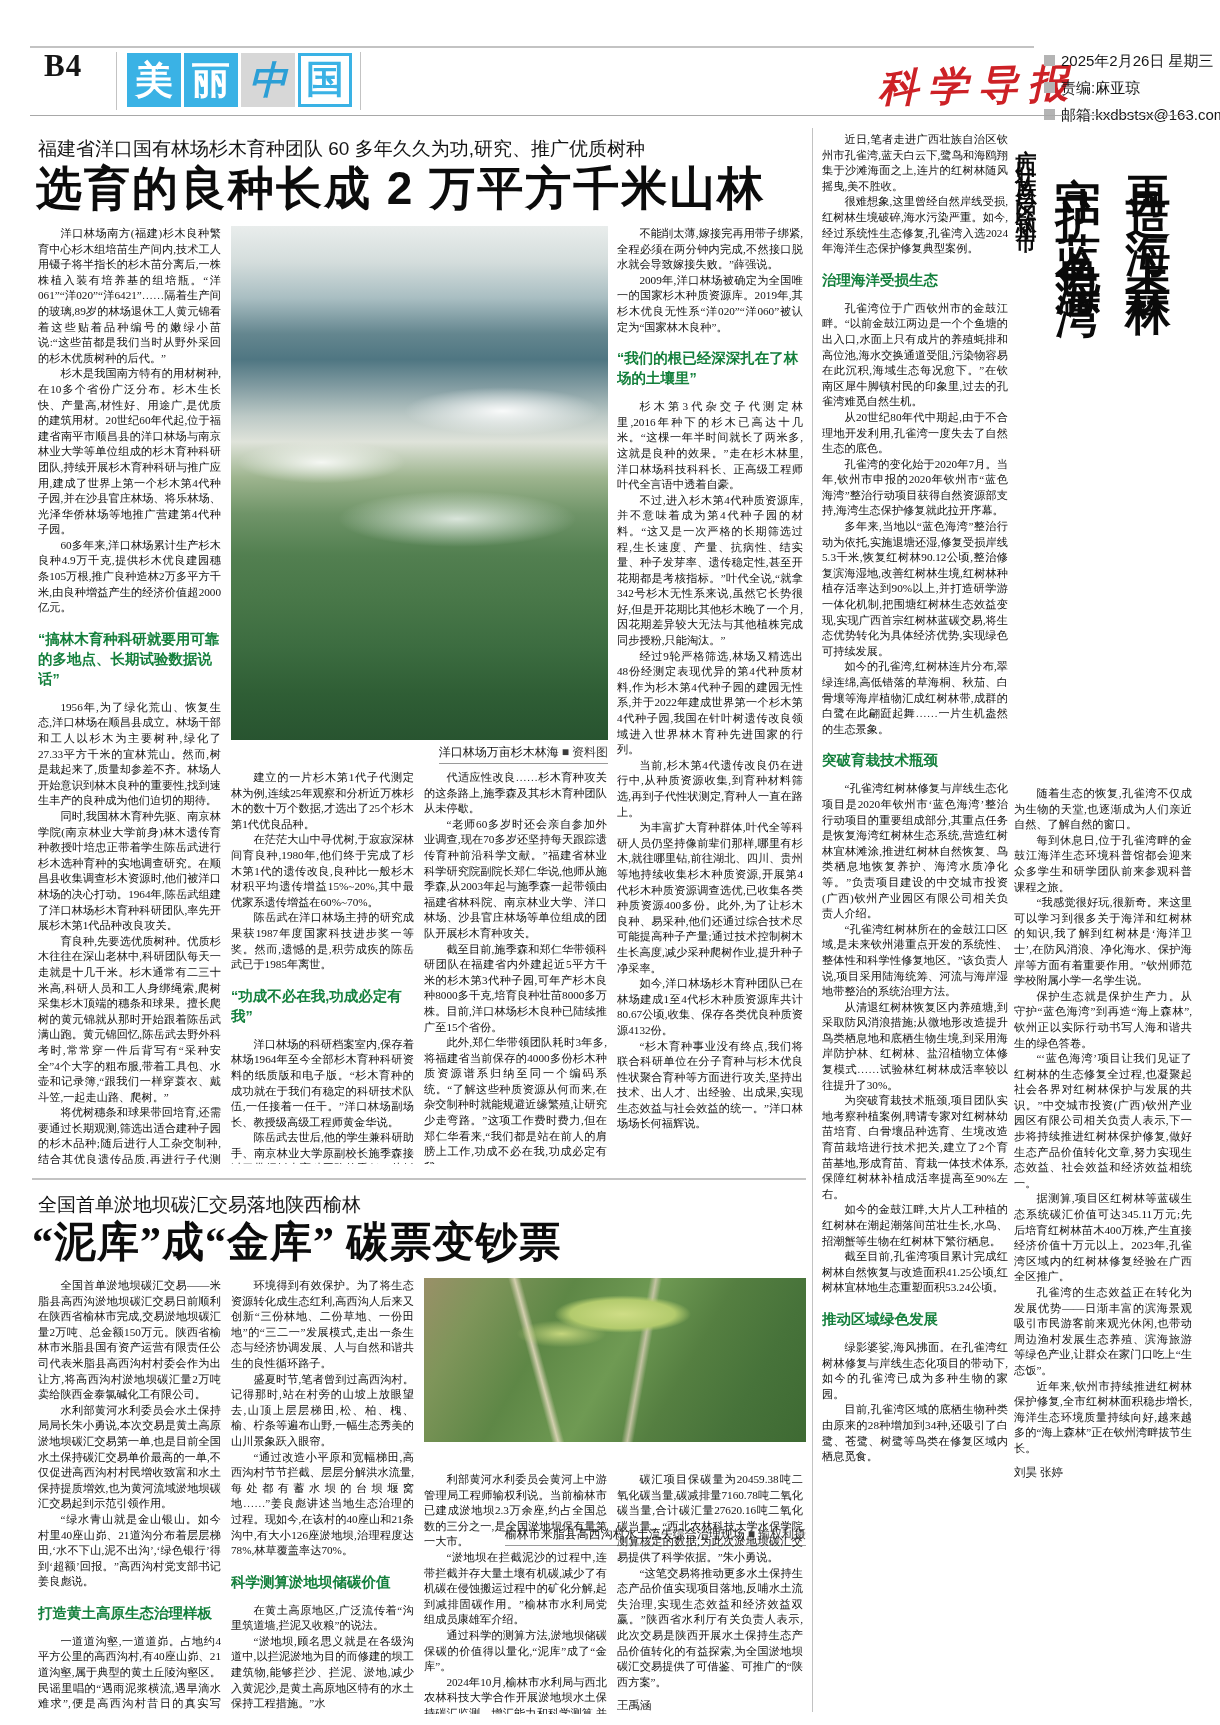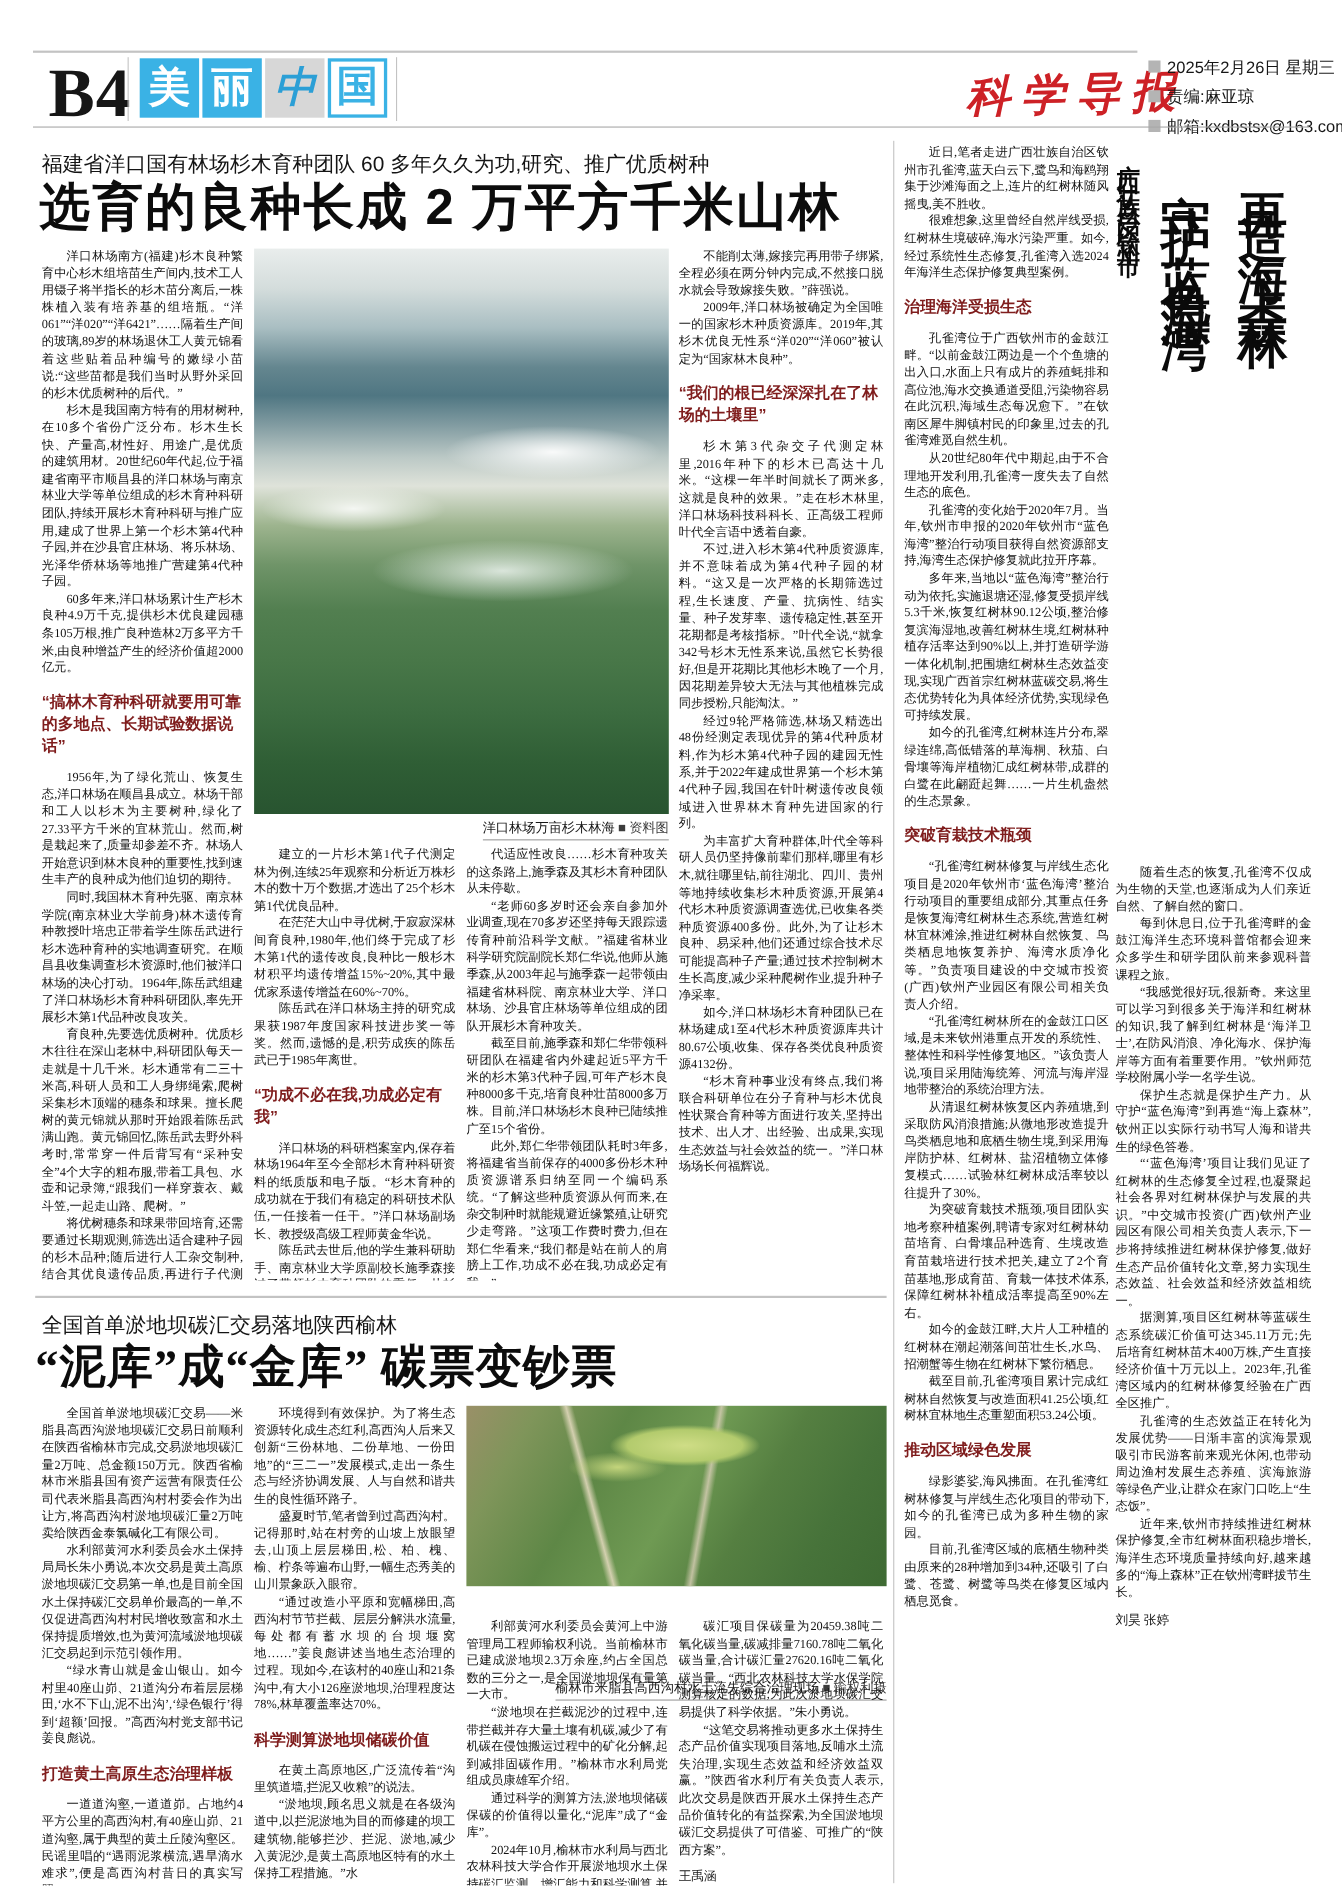--- a/index.html
+++ b/index.html
@@ -2,38 +2,38 @@
 <html><head>
 <meta charset="utf-8">
 <style>
   * { margin:0; padding:0; box-sizing:border-box; }
   html,body { background:#ffffff; }
   body { width:1220px; height:1725px; position:relative; overflow:hidden;
          font-family:"Liberation Serif","DejaVu Serif",serif; color:#161616; }
   .abs { position:absolute; }
   .rule { background:#c3c3c3; }
   
-  .edition { font-size:63px; font-weight:bold; font-family:"Liberation Serif",serif; letter-spacing:1px; }
+  .edition { font-size:31px; font-weight:bold; font-family:"Liberation Serif",serif; letter-spacing:1px; }
   .logo-box { width:54px; height:54px; display:inline-block; text-align:center; line-height:54px;
               font-size:38px; font-weight:bold; margin-right:3px; vertical-align:top;
               font-family:"Liberation Serif",serif; }
   .masthead { font-size:40px; font-weight:bold; font-style:italic; letter-spacing:10px;
               transform:rotate(-1.5deg); font-family:"Liberation Serif",serif; }
   .hinfo { font-size:15px; font-family:"Liberation Sans","DejaVu Sans",sans-serif; white-space:nowrap; }
   .hinfo .sq { display:inline-block; width:11px; height:11px; background:#b4b4b4; margin-right:6px; }
   
   .kicker { font-size:19px; font-family:"Liberation Sans","DejaVu Sans",sans-serif; color:#141414; }
   .headline1 { font-size:46px; font-weight:900; letter-spacing:2px;
                font-family:"Liberation Sans","DejaVu Sans",sans-serif; color:#0c0c0c; }
   .headline2 { font-size:42px; font-weight:900; letter-spacing:1px;
                font-family:"Liberation Serif","DejaVu Serif",serif; color:#0c0c0c; }
   .col { position:absolute; overflow:hidden; }
   .col p.para { font-size:11.2px; line-height:15.6px; text-align:justify; text-indent:2em; color:#121212; }
   .col .subhead { font-family:"Liberation Sans","DejaVu Sans",sans-serif; font-weight:bold;
-                  font-size:14.5px; line-height:20px; margin:13px 0 11px; color:#7f1d1d; }
+                  font-size:14.5px; line-height:20px; margin:13px 0 11px; color:#15803d; }
   .col .byline { font-size:11.5px; text-align:left; margin-top:8px; padding-right:6px; }
   .caption { font-size:12px; text-align:right; }
   .caption .cap-inner { display:inline-block; border-bottom:1px solid #9a9a9a; padding-bottom:2px; }
   .caption .credit { color:#3c3c3c;text-align:right; }
   
   .photo1 { background:
       radial-gradient(140px 34px at 72% 36%, rgba(255,255,255,.92), rgba(255,255,255,0) 70%),
       radial-gradient(120px 30px at 24% 46%, rgba(255,255,255,.85), rgba(255,255,255,0) 70%),
       radial-gradient(170px 40px at 60% 57%, rgba(245,250,248,.8), rgba(255,255,255,0) 70%),
       linear-gradient(180deg,#e9edec 0%,#d4dddc 7%,#a9bec2 14%,#64868f 21%,#4f7682 26%,
@@ -103,20 +103,21 @@
     <p class="para">截至目前,施季森和郑仁华带领科研团队在福建省内外建起近5平方千米的杉木第3代种子园,可年产杉木良种8000多千克,培育良种壮苗8000多万株。目前,洋口林场杉木良种已陆续推广至15个省份。</p>
     <p class="para">此外,郑仁华带领团队耗时3年多,将福建省当前保存的4000多份杉木种质资源谱系归纳至同一个编码系统。“了解这些种质资源从何而来,在杂交制种时就能规避近缘繁殖,让研究少走弯路。”这项工作费时费力,但在郑仁华看来,“我们都是站在前人的肩膀上工作,功成不必在我,功成必定有我。”</p>
   </div>
 <div class="col" style="left:617px;top:226px;width:186px;height:938px">
     <p class="para">不能削太薄,嫁接完再用带子绑紧,全程必须在两分钟内完成,不然接口脱水就会导致嫁接失败。”薛强说。</p>
     <p class="para">2009年,洋口林场被确定为全国唯一的国家杉木种质资源库。2019年,其杉木优良无性系“洋020”“洋060”被认定为“国家林木良种”。</p>
     <div class="subhead">“我们的根已经深深扎在了林场的土壤里”</div>
     <p class="para">杉木第3代杂交子代测定林里,2016年种下的杉木已高达十几米。“这棵一年半时间就长了两米多,这就是良种的效果。”走在杉木林里,洋口林场科技科科长、正高级工程师叶代全言语中透着自豪。</p>
     <p class="para">不过,进入杉木第4代种质资源库,并不意味着成为第4代种子园的材料。“这又是一次严格的长期筛选过程,生长速度、产量、抗病性、结实量、种子发芽率、遗传稳定性,甚至开花期都是考核指标。”叶代全说,“就拿342号杉木无性系来说,虽然它长势很好,但是开花期比其他杉木晚了一个月,因花期差异较大无法与其他植株完成同步授粉,只能淘汰。”</p>
     <p class="para">经过9轮严格筛选,林场又精选出48份经测定表现优异的第4代种质材料,作为杉木第4代种子园的建园无性系,并于2022年建成世界第一个杉木第4代种子园,我国在针叶树遗传改良领域进入世界林木育种先进国家的行列。</p>
+    <p class="para">当前,杉木第4代遗传改良仍在进行中,从种质资源收集,到育种材料筛选,再到子代性状测定,育种人一直在路上。</p>
     <p class="para">为丰富扩大育种群体,叶代全等科研人员仍坚持像前辈们那样,哪里有杉木,就往哪里钻,前往湖北、四川、贵州等地持续收集杉木种质资源,开展第4代杉木种质资源调查选优,已收集各类种质资源400多份。此外,为了让杉木良种、易采种,他们还通过综合技术尽可能提高种子产量;通过技术控制树木生长高度,减少采种爬树作业,提升种子净采率。</p>
     <p class="para">如今,洋口林场杉木育种团队已在林场建成1至4代杉木种质资源库共计80.67公顷,收集、保存各类优良种质资源4132份。</p>
     <p class="para">“杉木育种事业没有终点,我们将联合科研单位在分子育种与杉木优良性状聚合育种等方面进行攻关,坚持出技术、出人才、出经验、出成果,实现生态效益与社会效益的统一。”洋口林场场长何福辉说。</p>
   </div>
 
 <div class="abs rule" style="left:32px;top:1178px;width:774px;height:2px"></div>
 <div class="abs kicker" style="left:38px;top:1192px">全国首单淤地坝碳汇交易落地陕西榆林</div>
 <div class="abs headline2" style="left:32px;top:1214px;width:772px">“泥库”成“金库”  碳票变钞票</div>
 
 <div class="abs photo2" style="left:424px;top:1278px;width:382px;height:164px"></div>

